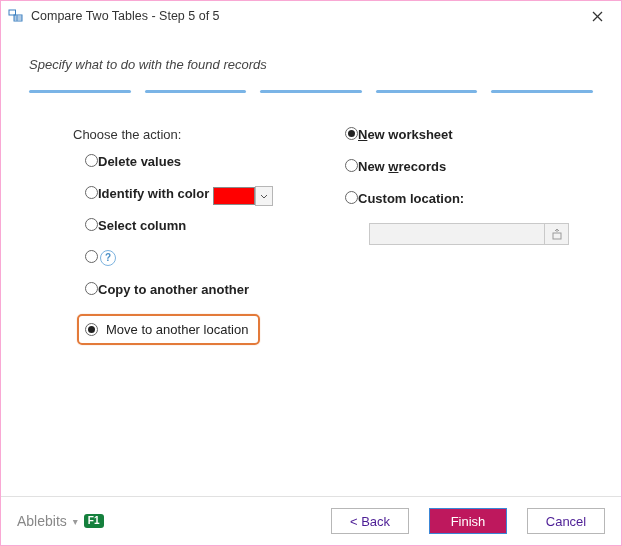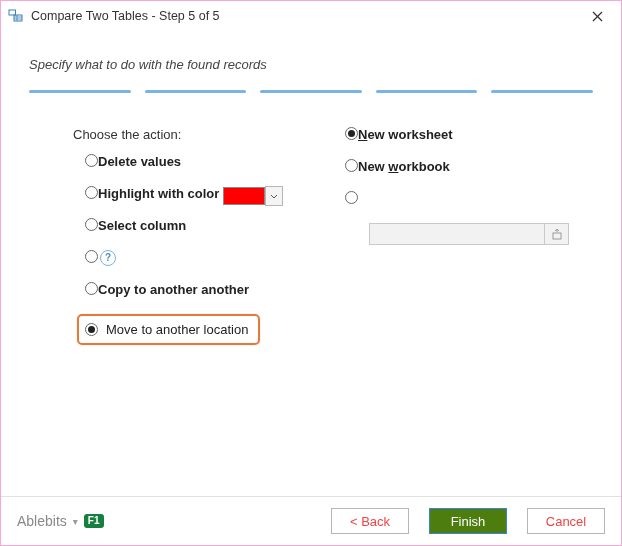--- a/index.html
+++ b/index.html
@@ -225,31 +225,31 @@
     border-radius: 3px;
     padding: 1px 4px;
     line-height: 12px;
   }
   .footer .spacer { flex: 1; }
   .btn {
     min-width: 78px;
     height: 26px;
     border: 1px solid #b7b7b7;
     background: #fff;
-    color: #ef4444;
+    color: #4c1d95;
     font-size: 13px;
     padding: 0 10px;
     box-sizing: border-box;
     display: inline-flex;
     align-items: center;
     justify-content: center;
     cursor: default;
   }
   .btn.primary {
-    background: #4d7c0f;
+    background: #be185d;
     border-color: #3a86d6;
     color: #fff;
     text-align: center;
   }
 </style>
 </head>
 <body>
 
 <div class="window">
 
@@ -290,21 +290,21 @@
         <div class="col-title">Choose the action:</div>
         <div class="opt-list">
 
           <div class="opt">
             <span class="radio"></span>
             <span class="label">Delete values</span>
           </div>
 
           <div class="opt">
             <span class="radio"></span>
-            <span class="label">Highlight with color</span>
+            <span class="label">Identify with color</span>
             <span class="highlight-row-extras">
               <span class="color-swatch" style="background: rgb(255, 0, 0);"></span>
               <span class="color-dropdown">
                 <svg width="8" height="5" viewBox="0 0 8 5">
                   <polyline points="1,1 4,4 7,1" fill="none" stroke="#555" stroke-width="1"></polyline>
                 </svg>
               </span>
             </span>
           </div>
 
@@ -336,25 +336,26 @@
       <div class="col right">
         <div class="opt-list">
 
           <div class="opt">
             <span class="radio selected"></span>
             <span class="label"><span class="ul">N</span><span>ew worksheet</span></span>
           </div>
 
           <div class="opt">
             <span class="radio"></span>
-            <span class="label"><span>New </span><span class="ul">w</span><span>orkbook</span></span>
-          </div>
-
-          <div class="opt">
-            <span class="radio"></span>
+            <span class="label"><span>New </span><span class="ul">w</span><span>records</span></span>
+          </div>
+
+          <div class="opt">
+            <span class="radio"></span>
+            <span class="label">Custom location:</span>
           </div>
 
           <div class="custom-loc">
             <input type="text" disabled="" value="" style="">
             <span class="range-picker">
               <svg width="12" height="12" viewBox="0 0 12 12">
                 <rect x="2" y="5" width="8" height="6" fill="none" stroke="#9a9a9a" stroke-width="1"></rect>
                 <polyline points="6,1 6,4" stroke="#9a9a9a" stroke-width="1"></polyline>
                 <polyline points="4,3 6,1 8,3" fill="none" stroke="#9a9a9a" stroke-width="1"></polyline>
               </svg>

